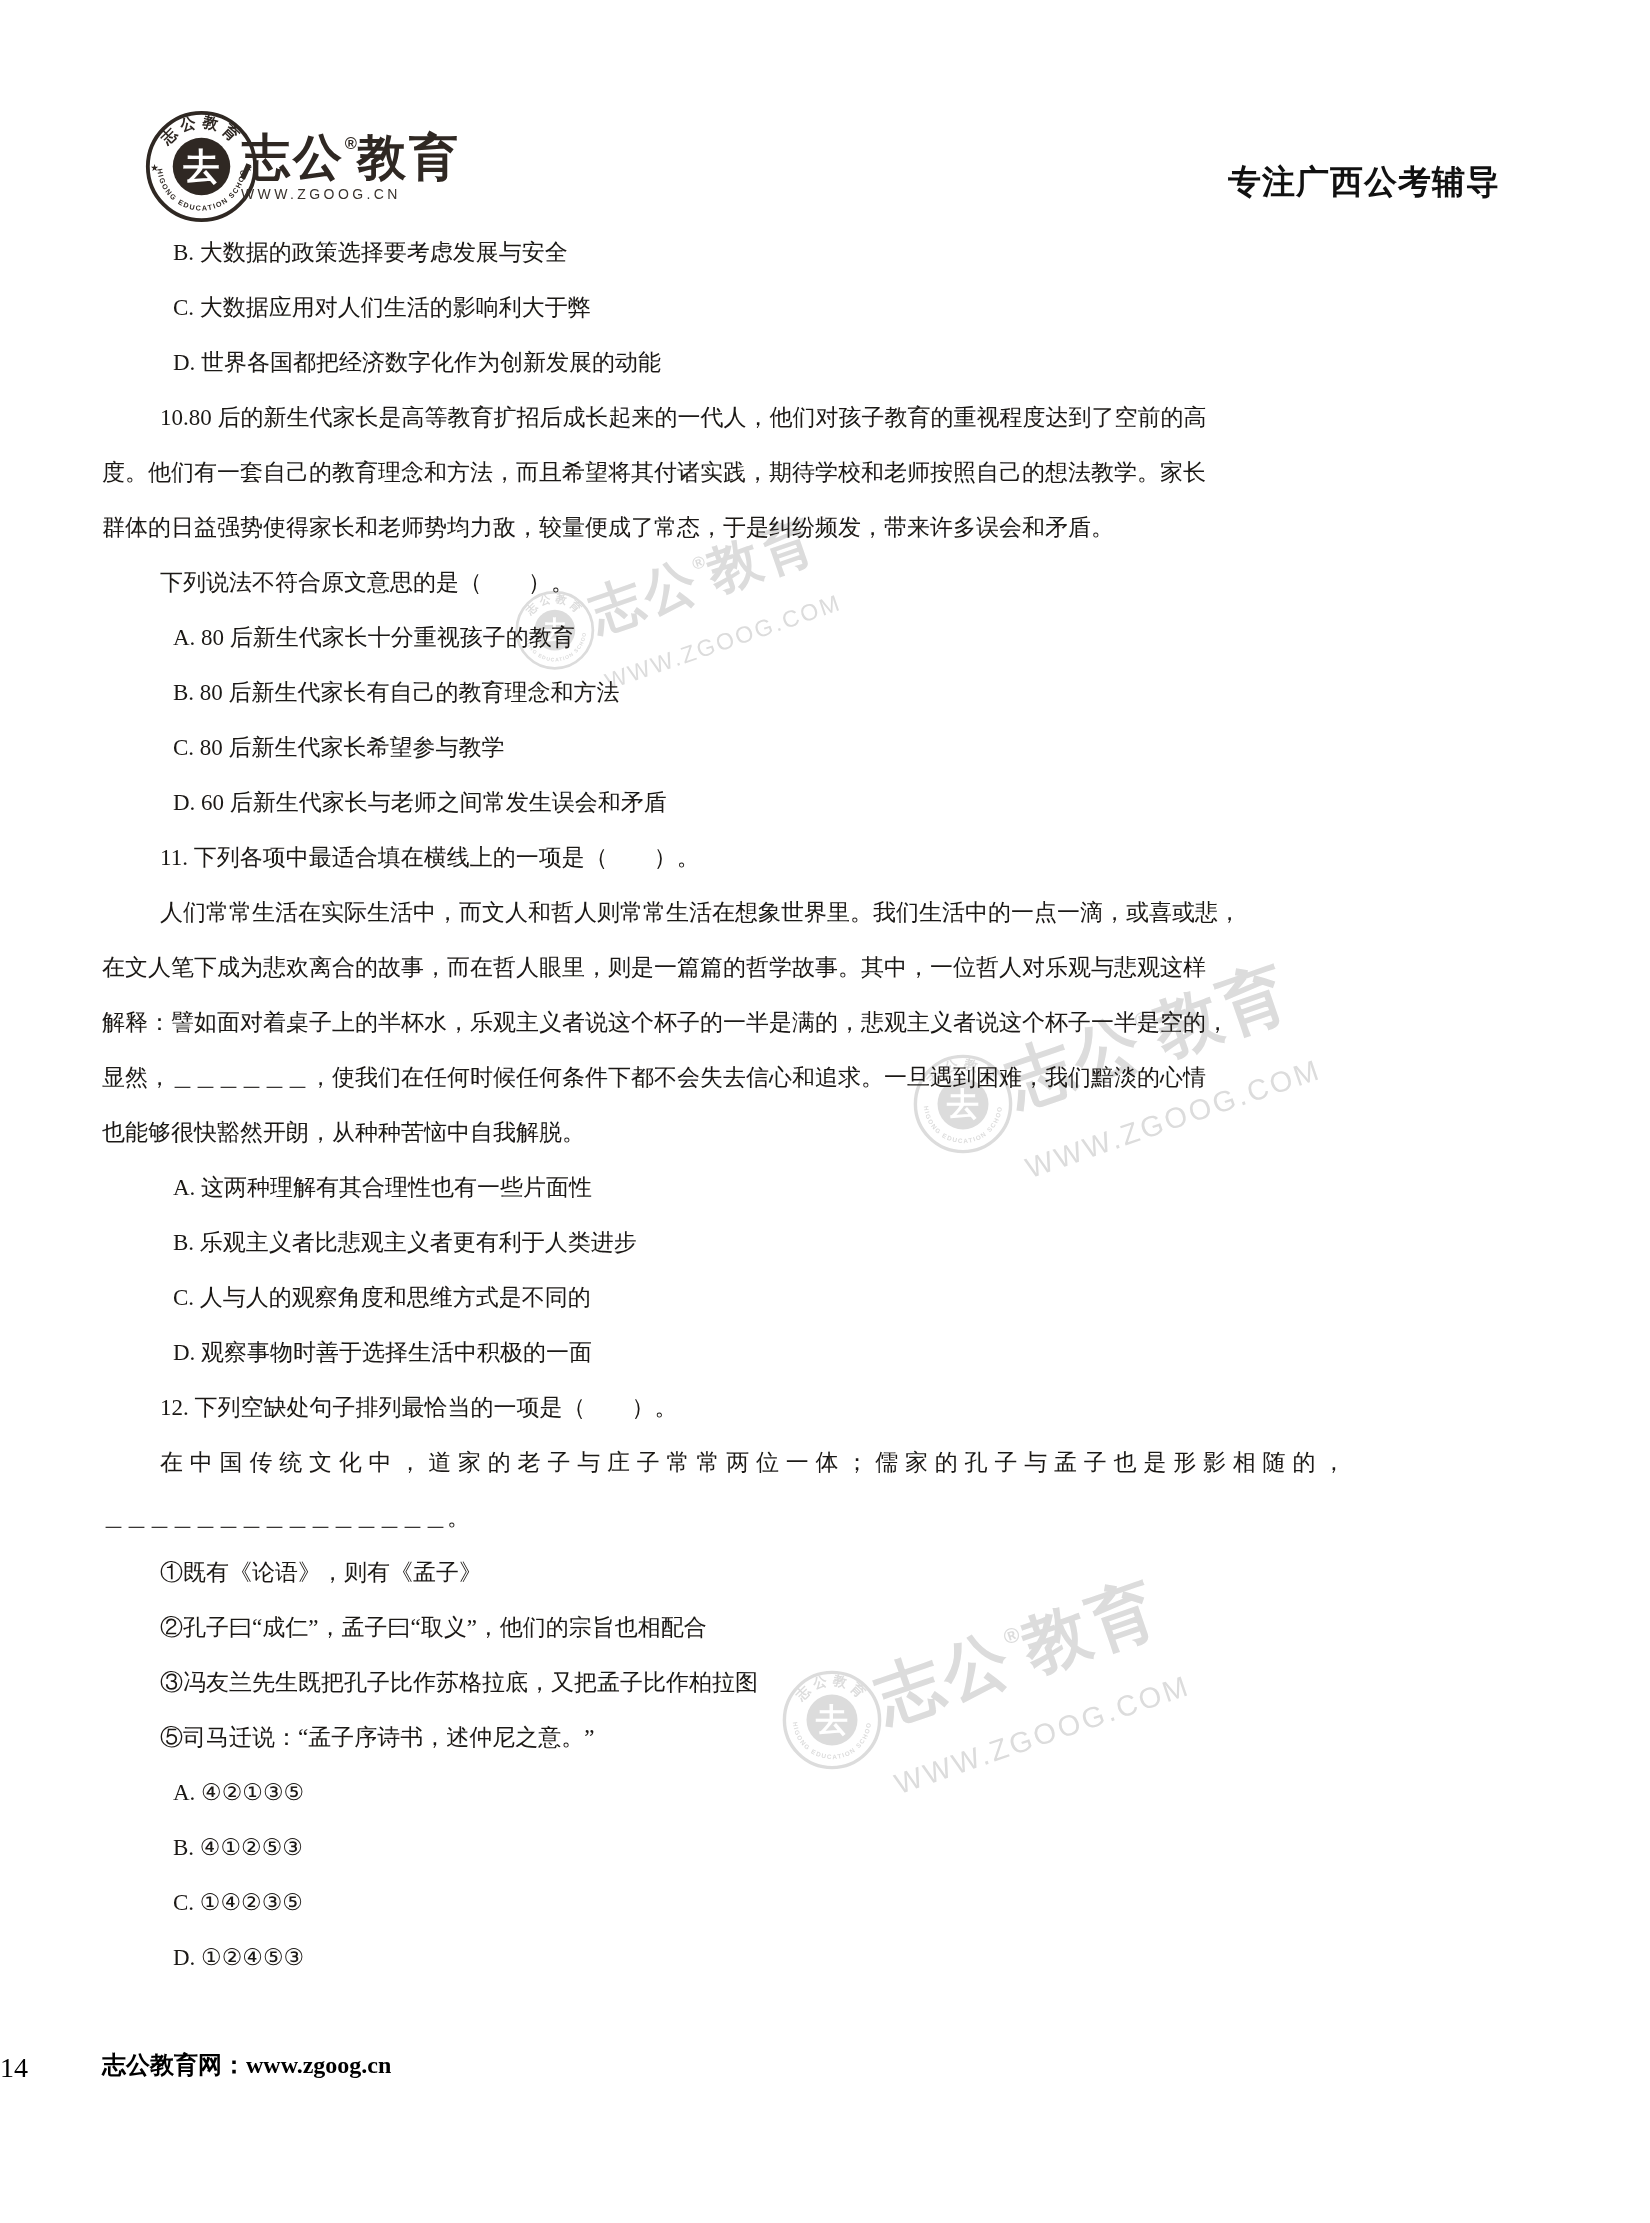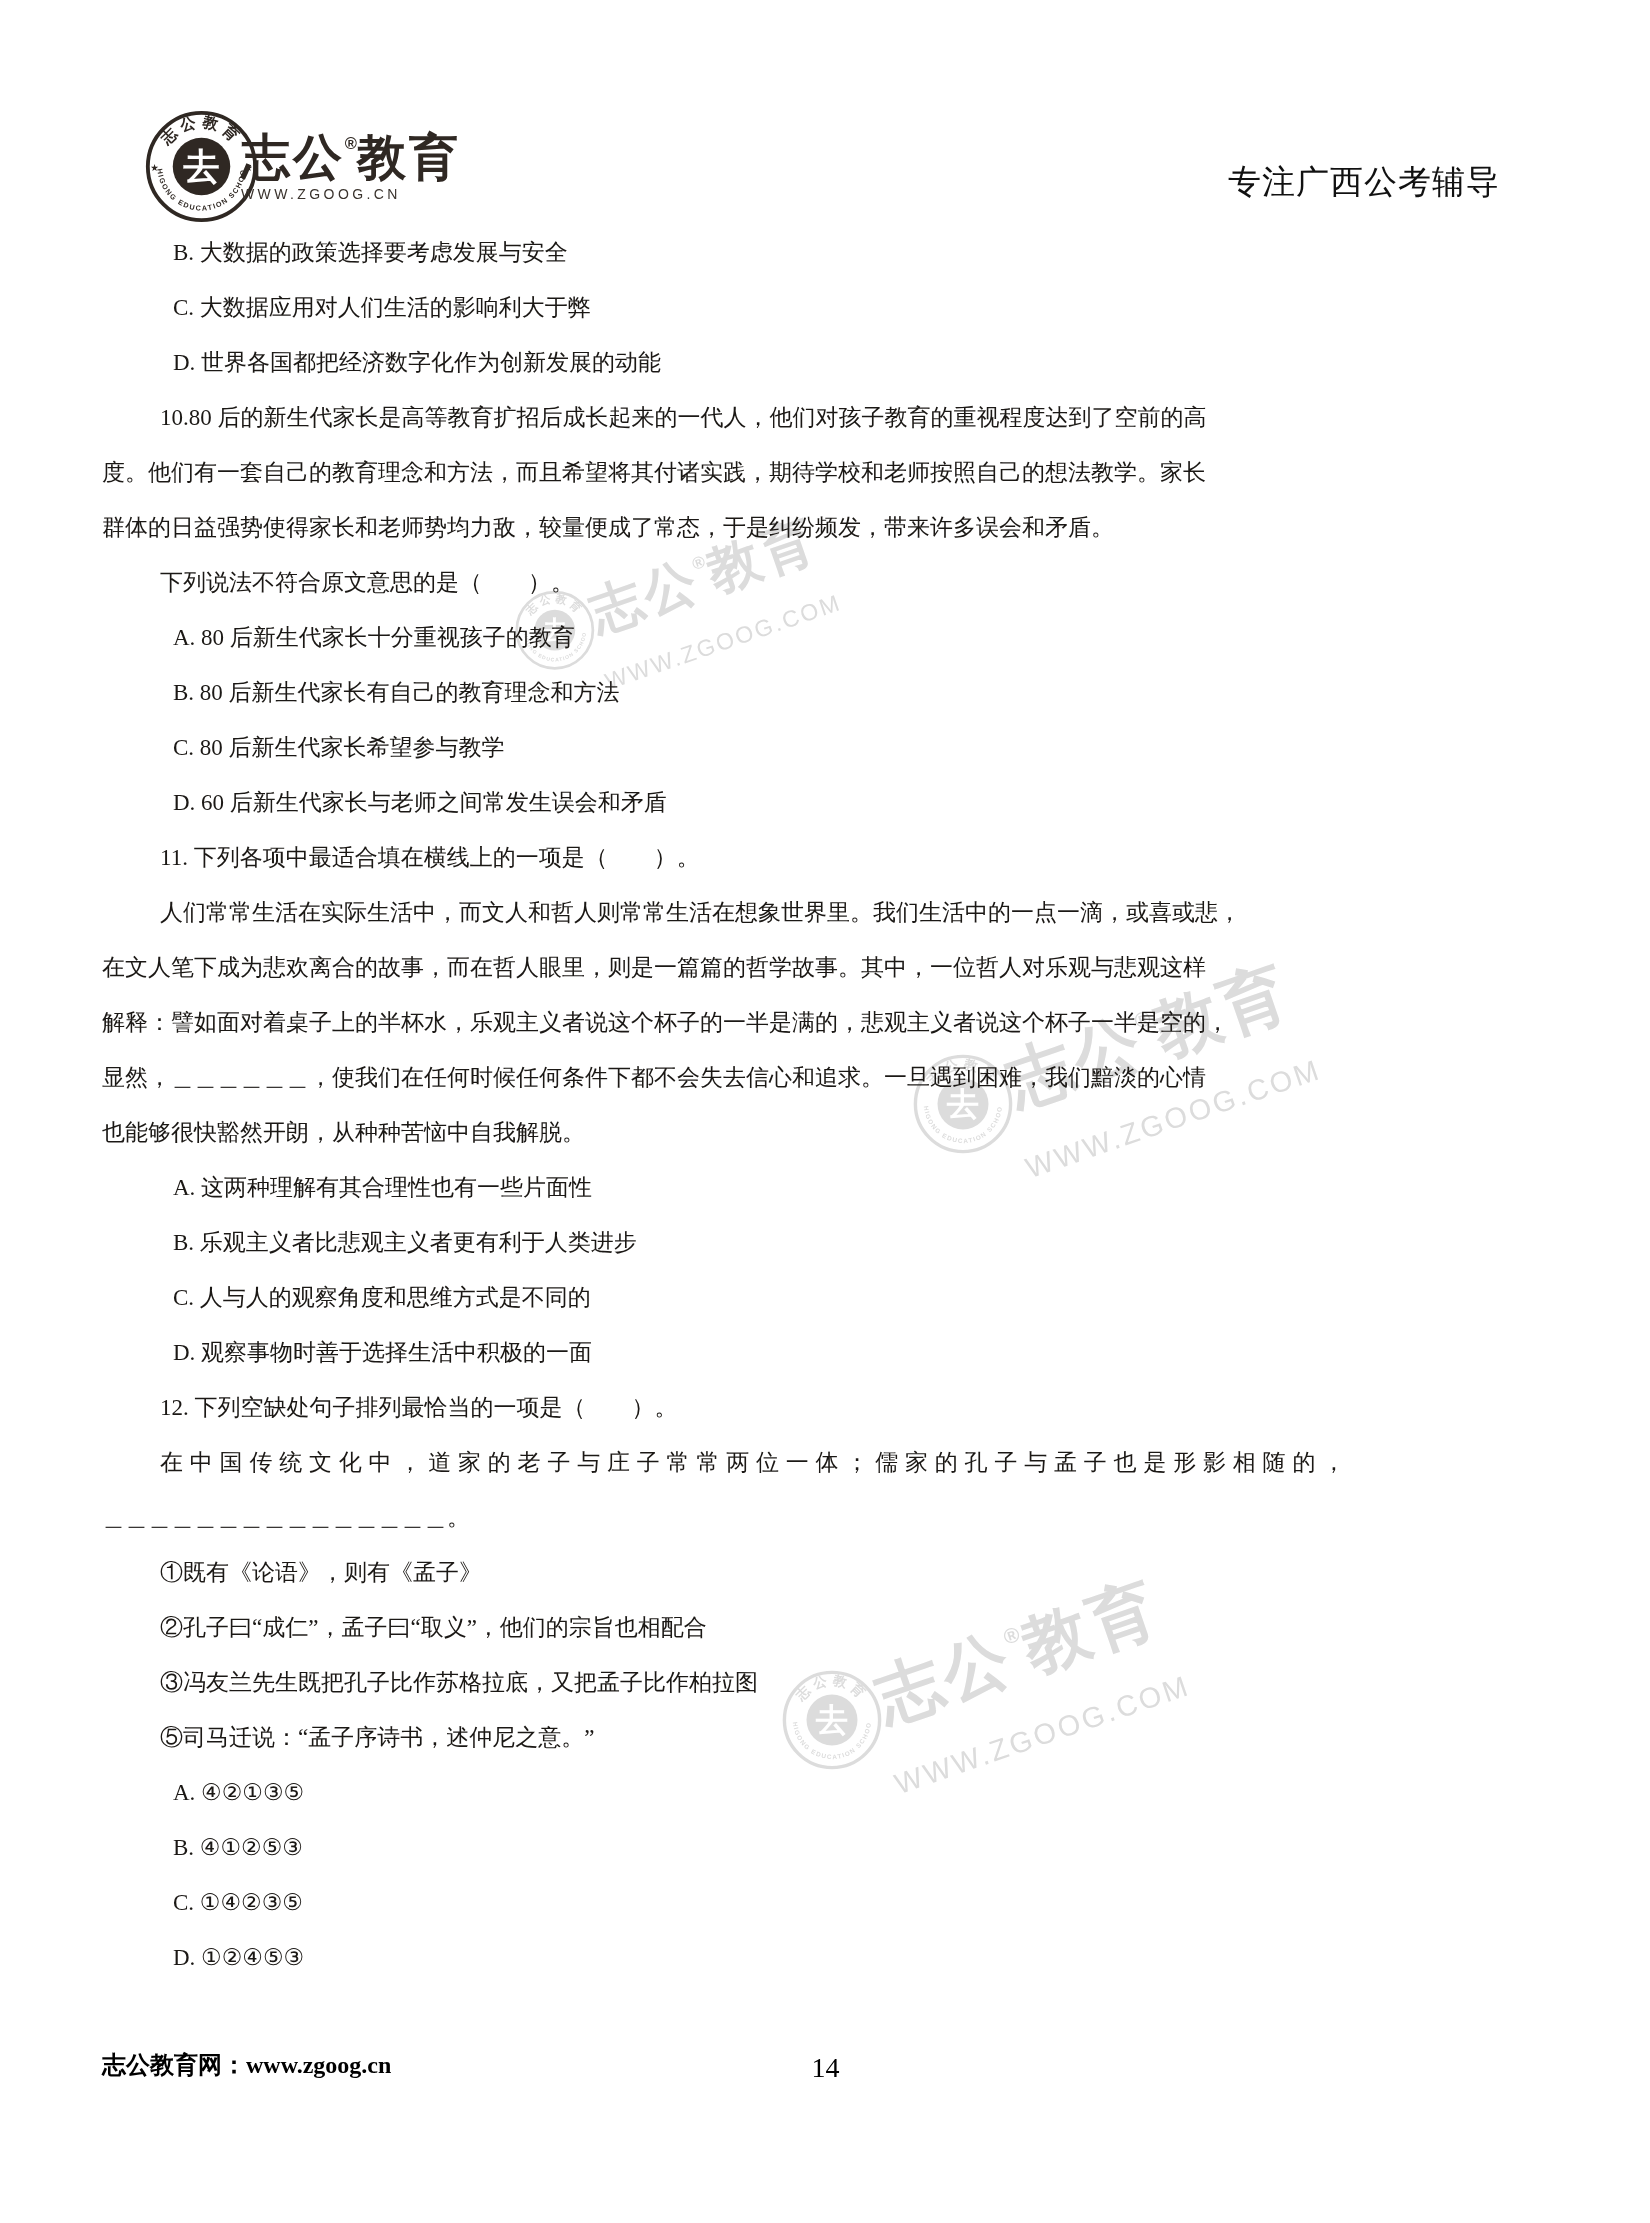--- a/index.html
+++ b/index.html
@@ -8,21 +8,21 @@
 
   
   .hdr-badge{position:absolute;left:144px;top:109px;width:115px;height:115px;color:#2f2823;}
   .wm .badge{width:102px;height:102px;}
   .badge{display:block;}
   .brand{position:absolute;left:241px;top:118px;color:#2f2823;
          font-family:"Liberation Sans","DejaVu Sans",sans-serif;}
   .brand-main{font-size:49px;font-weight:900;letter-spacing:2.9px;line-height:50px;}
   .brand-main .reg{font-size:16.5px;font-weight:700;vertical-align:25px;letter-spacing:0;}
   .brand-site{font-size:14px;font-weight:500;letter-spacing:3.4px;margin-top:3.9px;color:#3a332d;}
-  .tagline{position:absolute;left:1228px;top:160px;width:291px;font-size:33px;font-weight:normal;
+  .tagline{position:absolute;left:1228px;top:160px;width:291px;font-size:33px;font-weight:bold;
            letter-spacing:1px;color:#111;}
 
   
   .wm{position:absolute;width:456px;height:252px;color:#dcdcdc;z-index:0;transform-origin:0 0;}
   .wm .badge{position:absolute;left:0;top:63px;}
   .wm-t1{position:absolute;left:97px;top:50px;font-size:66px;font-weight:900;letter-spacing:3.9px;
          font-family:"Liberation Sans","DejaVu Sans",sans-serif;white-space:nowrap;
          transform:rotate(-19deg);transform-origin:0 50%;}
   .wm-t1 .reg{font-size:21.3px;vertical-align:33px;letter-spacing:0;}
   .wm-t2{position:absolute;left:115px;top:163px;font-size:29px;font-weight:500;letter-spacing:2.9px;
@@ -34,21 +34,21 @@
 
   
   .doc{position:absolute;left:102px;top:225px;width:1448px;z-index:1;}
   .ln{height:55px;line-height:55px;font-size:23px;white-space:nowrap;color:#1b1815;}
   .ln.ind{padding-left:58px;}
   .ln.opt{padding-left:71px;}
   .ln.spread{padding-left:58px;letter-spacing:6.8px;}
 
   
   .footer-site{position:absolute;left:102px;top:2049px;font-size:24px;font-weight:bold;color:#000;z-index:1;}
-  .footer-page{position:absolute;left:0;top:2052px;width:1651px;text-align:center;font-size:28px;color:#000;z-index:1;}
+  .footer-page{position:absolute;left:0;top:2052px;width:1651px;font-size:28px;color:#000;z-index:1;}
 </style>
 </head>
 <body>
 
 <div class="page">
 
   <div class="hdr-badge">
     <svg class="badge" viewBox="0 0 120 120" width="115" height="115">
       <circle cx="60" cy="60" r="56" fill="#fff" stroke="currentColor" stroke-width="4"></circle>
       <defs>

